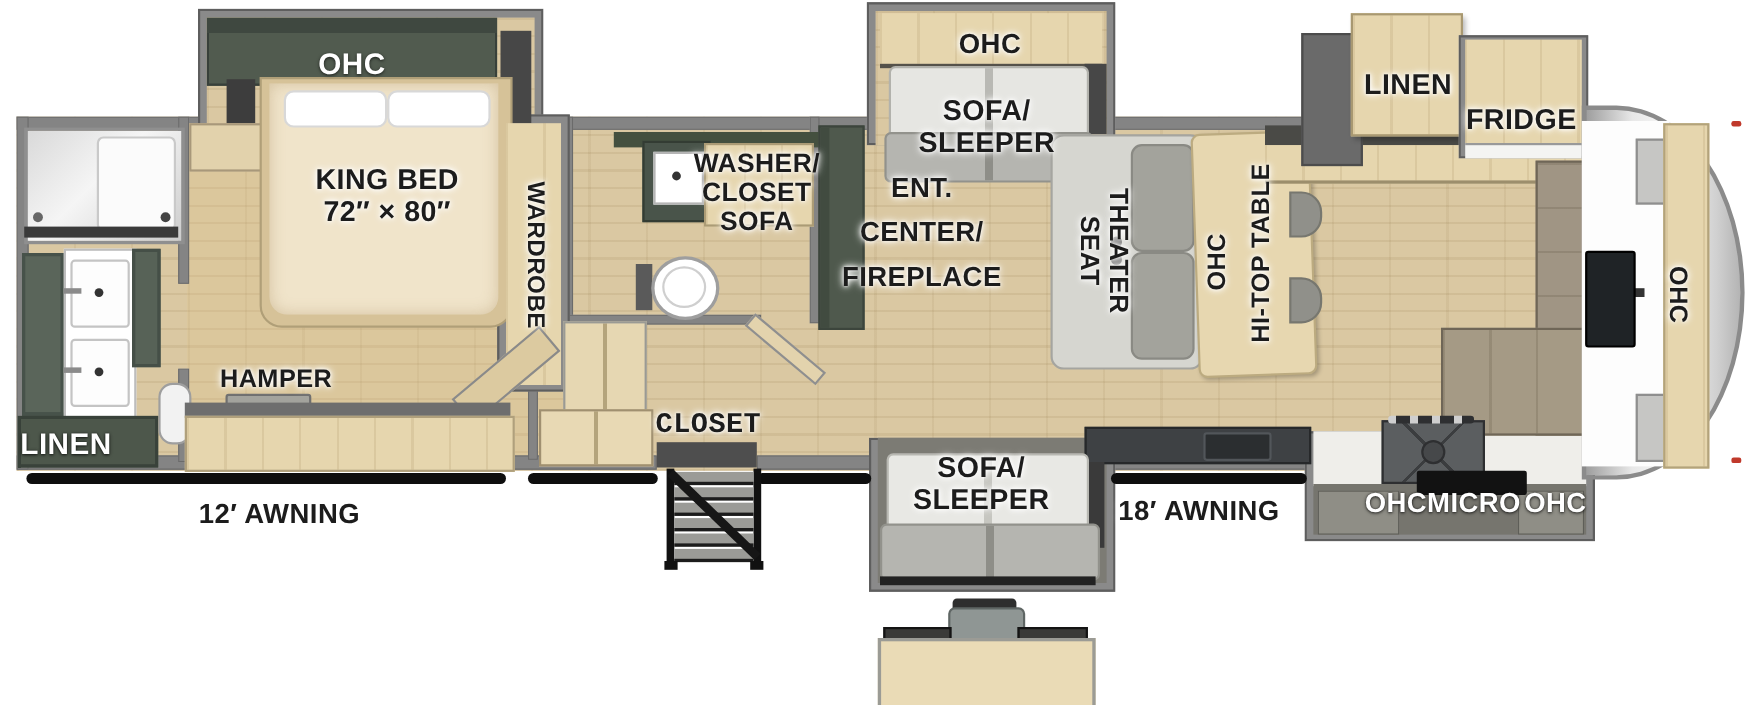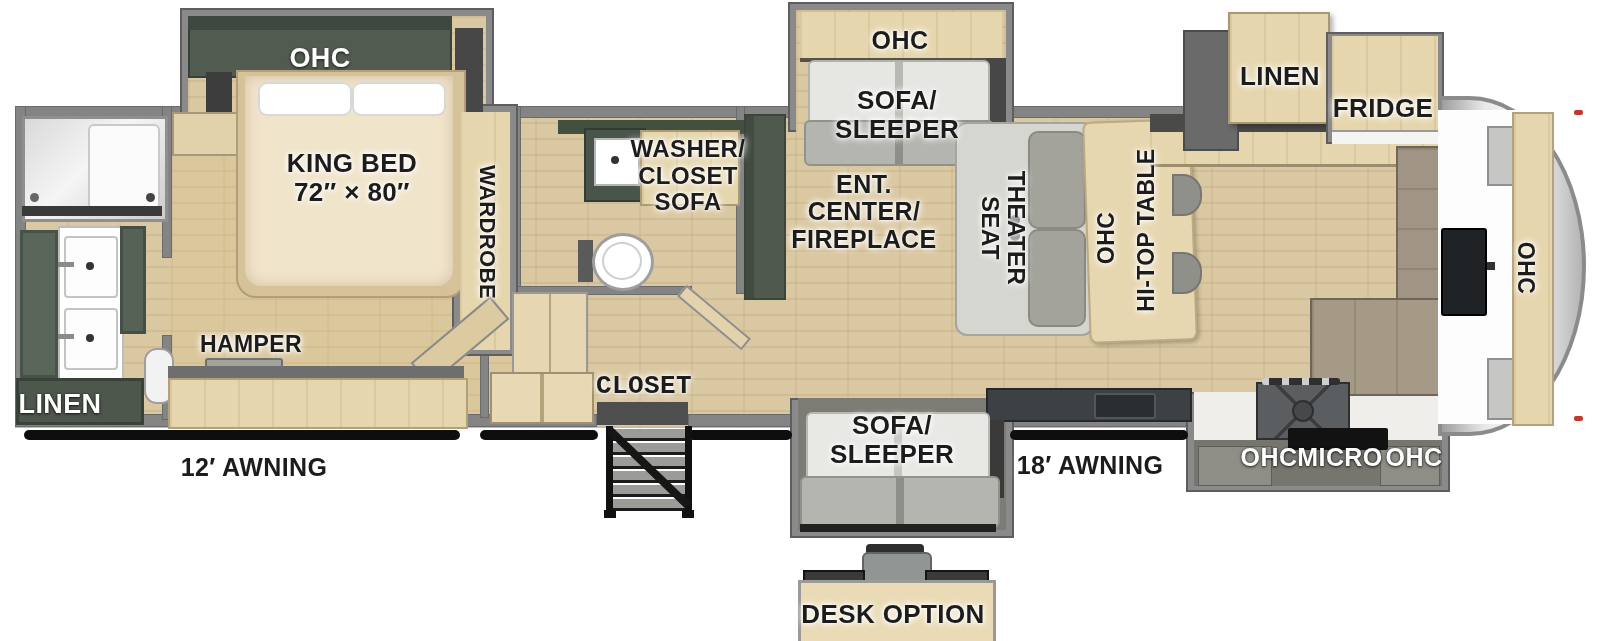--- a/index.html
+++ b/index.html
@@ -192,21 +192,21 @@
   </div>
   <div class="lbl lblw" style="left:10px;top:390px;width:100px;height:28px;font-size:27px;">LINEN</div>
   <div class="lbl" style="left:191px;top:331px;width:120px;height:26px;font-size:23px;">HAMPER</div>
   <div class="lbl" style="left:579px;top:373px;width:130px;height:26px;font-size:26px;font-family:Liberation Mono, monospace;">CLOSET</div>
   <div class="lbl" style="left:154px;top:453px;width:200px;height:28px;font-size:25px;">12′ AWNING</div>
   <div class="lbl" style="left:855px;top:26px;width:90px;height:28px;font-size:25px;">OHC</div>
   <div class="lbl stack" style="left:817px;top:86px;width:160px;height:58px;font-size:26px;">
     <span>SOFA/</span>
     <span>SLEEPER</span>
   </div>
-  <div class="lbl stack" style="left:784px;top:170px;width:160px;height:84px;font-size:25px;">
+  <div class="lbl stack" style="left:758px;top:170px;width:160px;height:84px;font-size:25px;gap:13px;">
     <span>ENT.</span>
     <span>CENTER/</span>
     <span>FIREPLACE</span>
   </div>
   <div class="lbl stack rot90" style="left:928px;top:201px;width:150px;height:54px;font-size:24px;">
     <span>THEATER</span>
     <span>SEAT</span>
   </div>
   <div class="lbl rot-90" style="left:1071px;top:225px;width:70px;height:26px;font-size:23px;">OHC</div>
   <div class="lbl rot-90" style="left:1051px;top:217px;width:190px;height:26px;font-size:23px;">HI-TOP TABLE</div>
@@ -214,15 +214,14 @@
   <div class="lbl" style="left:1323px;top:94px;width:120px;height:28px;font-size:26px;">FRIDGE</div>
   <div class="lbl rot90" style="left:1491px;top:255px;width:70px;height:26px;font-size:23px;">OHC</div>
   <div class="lbl lblw" style="left:1229px;top:443px;width:80px;height:28px;font-size:25px;">OHC</div>
   <div class="lbl lblw" style="left:1285px;top:443px;width:110px;height:28px;font-size:25px;">MICRO</div>
   <div class="lbl lblw" style="left:1374px;top:443px;width:80px;height:28px;font-size:25px;">OHC</div>
   <div class="lbl stack" style="left:812px;top:411px;width:160px;height:58px;font-size:26px;">
     <span>SOFA/</span>
     <span>SLEEPER</span>
   </div>
   <div class="lbl" style="left:990px;top:451px;width:200px;height:28px;font-size:25px;">18′ AWNING</div>
-  <div class="lbl" style="left:783px;top:600px;width:220px;height:28px;font-size:26px;">DESK OPTION</div>
 
 </div>
 
 </body></html>

